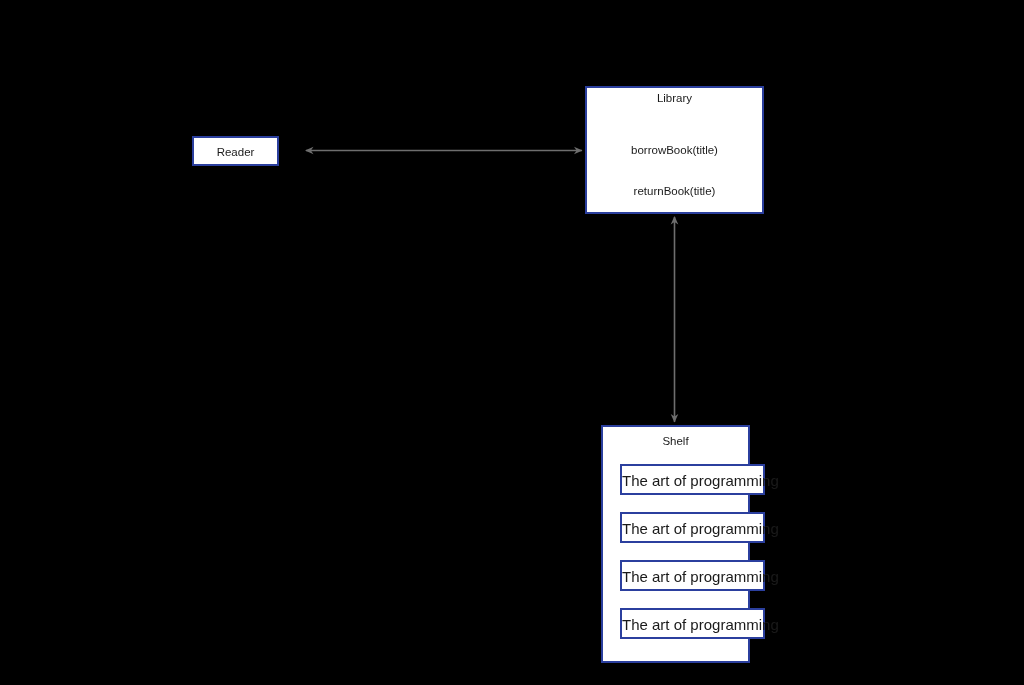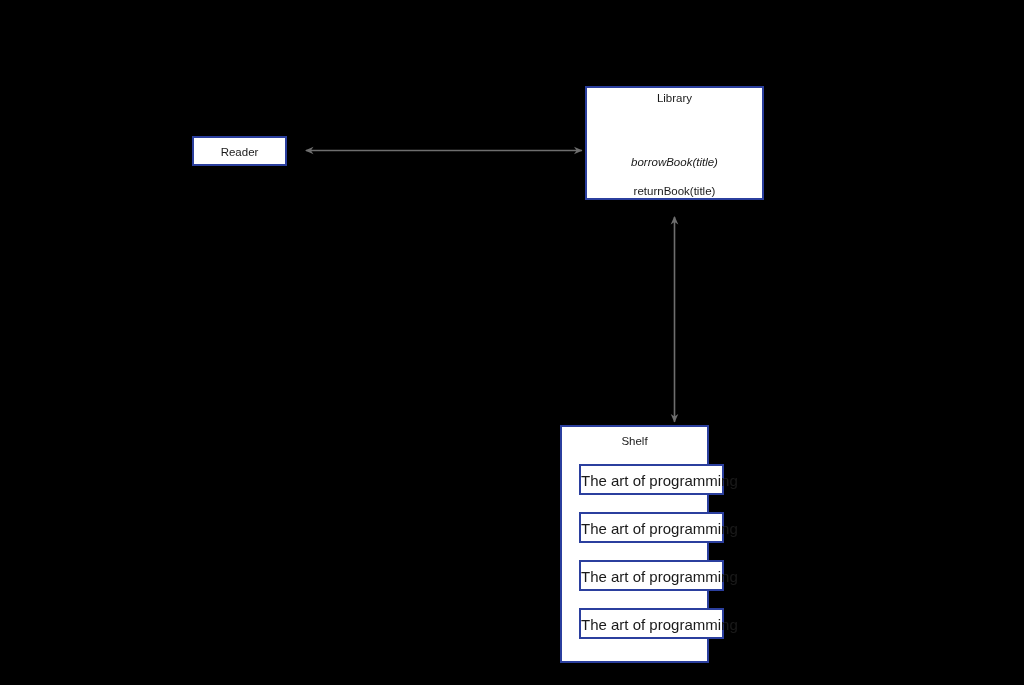--- a/index.html
+++ b/index.html
@@ -34,53 +34,53 @@
     color: #1a1a1a;
     font-size: 11.5px;
     line-height: 13px;
     white-space: nowrap;
   }
 
   
   #reader-node {
     left: 192px;
     top: 136px;
-    width: 95px;
+    width: 87px;
     height: 30px;
   }
   #reader-node .node-title {
     top: 8px;
   }
 
   
   #library-node {
     left: 585px;
     top: 86px;
     width: 179px;
-    height: 114px;
+    height: 128px;
   }
   #library-node .node-title {
     top: 4px;
   }
   .method {
     position: absolute;
     left: 0;
     right: 0;
     text-align: center;
     color: #1a1a1a;
     font-size: 11.5px;
     line-height: 13px;
     white-space: nowrap;
   }
-  #library-method-0 { top: 68px; font-style: italic; }
+  #library-method-0 { top: 56px; }
   #library-method-1 { top: 97px; }
 
   
   #shelf-node {
-    left: 560px;
+    left: 601px;
     top: 425px;
     width: 149px;
     height: 238px;
   }
   #shelf-node .node-title {
     top: 8px;
   }
   .book {
     position: absolute;
     left: 17px;

